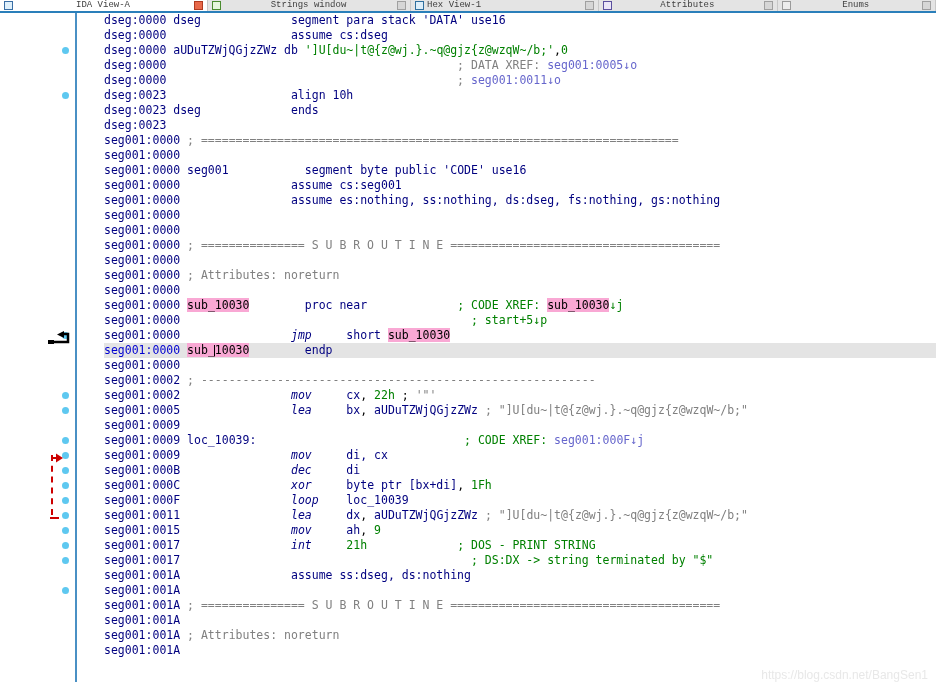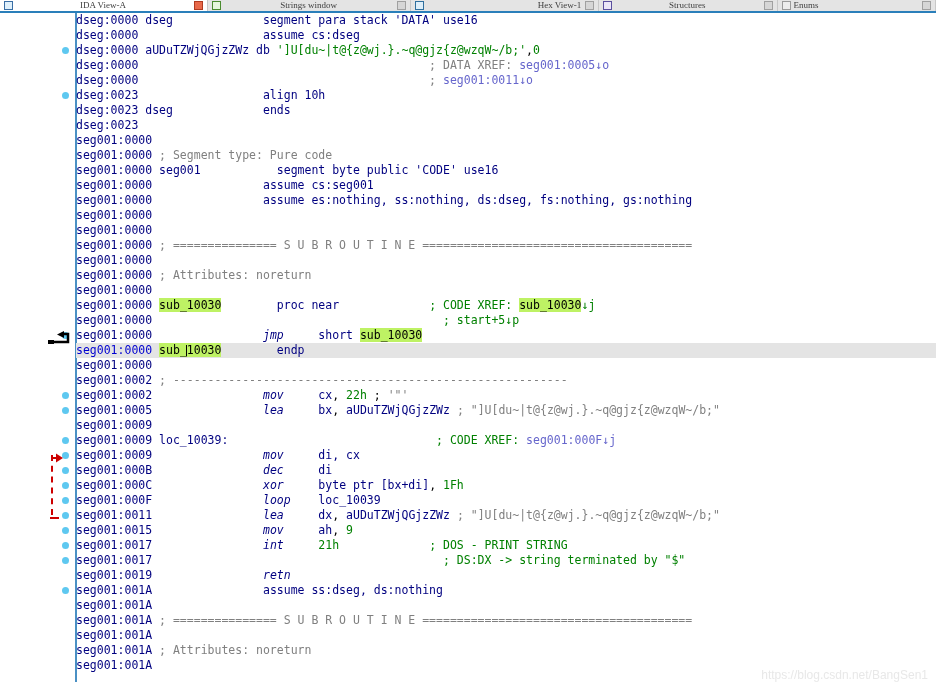--- a/index.html
+++ b/index.html
@@ -26,21 +26,21 @@
     border-bottom: 2px solid #2a7fba;
     display: flex;
     align-items: flex-end;
     overflow: hidden;
   }
   .tab {
     display: flex;
     align-items: center;
     height: 11px;
     padding: 0 4px;
-    font-family: Liberation Serif, serif;
+    font-family: Liberation Mono, monospace;
     font-size: 9px;
     color: #404040;
     white-space: nowrap;
     background: #e4e4e4;
     border-right: 1px solid #c8c8c8;
     box-sizing: border-box;
     position: relative;
   }
   .tab.active {
     background: #ffffff;
@@ -109,35 +109,36 @@
     height: 669px;
   }
   .row {
     position: relative;
     height: 15px;
     line-height: 15px;
     font-family: "DejaVu Sans Mono", monospace;
     font-size: 11.5px;
     white-space: pre;
     color: #000000;
+    margin-left: 28px;
   }
   .row.selected {
     background: #e4e4e4;
   }
   .addr      { color: #000080; }
   .row.selected .addr { color: #0000d0; }
   .ident     { color: #000080; }
   .kw        { color: #000080; }
   .mnem      { color: #000080; font-style: italic; }
   .num       { color: #008000; }
   .cmt       { color: #808080; }
   .xref      { color: #008000; text-align: right; }
   .xrefblue  { color: #6666cc; text-align: center; }
   .str       { color: #808080; }
-  .hl        { background: #bef264; }
+  .hl        { background: #f9a8d4; }
   .sep       { color: #808080; }
 
   
   .dot {
     position: absolute;
     width: 7px; height: 7px;
     border-radius: 50%;
     background: #5ec8f0;
     left: 62px;
   }
@@ -209,31 +210,31 @@
         <span class="tab-label" style="flex: 1 1 auto; text-align: center;">IDA View-A</span>
         <span class="tab-close red"></span>
       </div>
       <div class="tab" style="width: 205px;">
         <span class="tab-icon green"></span>
         <span class="tab-label" style="flex: 1 1 auto; text-align: center;">Strings window</span>
         <span class="tab-close"></span>
       </div>
       <div class="tab" style="width: 190px;">
         <span class="tab-icon cyan"></span>
-        <span class="tab-label" style="flex: 1 1 auto; text-align: right;">Hex View-1</span>
+        <span class="tab-label" style="flex: 1 1 auto; text-align: left;">Hex View-1</span>
         <span class="tab-close"></span>
       </div>
       <div class="tab" style="width: 180px;">
         <span class="tab-icon violet"></span>
-        <span class="tab-label" style="flex: 1 1 auto; text-align: center;">Structures</span>
+        <span class="tab-label" style="flex: 1 1 auto; text-align: center;">Attributes</span>
         <span class="tab-close"></span>
       </div>
       <div class="tab" style="width: 160px;">
         <span class="tab-icon gray"></span>
-        <span class="tab-label" style="flex: 1 1 auto; ">Enums</span>
+        <span class="tab-label" style="flex: 1 1 auto; text-align: center;">Enums</span>
         <span class="tab-close"></span>
       </div>
     </div>
 
   <div class="pane">
     <div class="gutter" id="gutter">
         <div class="dot" style="top: 34px;"></div>
         <div class="dot" style="top: 79px;"></div>
         <div class="dot" style="top: 319px;"></div>
         <div class="arrow-black" style="top: 316px;"><svg width="24" height="13" viewBox="0 0 24 13">
@@ -265,22 +266,22 @@
     <div class="gutter-sep"></div>
     <div class="rows" id="rows">
         <div class="row"><span class="addr">dseg:0000</span><span class="ident"> dseg</span><span class="">             </span><span class="kw">segment para stack 'DATA' use16</span></div>
         <div class="row"><span class="addr">dseg:0000</span><span class="">                  </span><span class="kw">assume cs:dseg</span></div>
         <div class="row"><span class="addr">dseg:0000</span><span class="ident"> aUDuTZWjQGjzZWz</span><span class=""> </span><span class="kw">db</span><span class=""> </span><span class="num">']U[du~|t@{z@wj.}.~q@gjz{z@wzqW~/b;'</span><span class="">,</span><span class="num">0</span></div>
         <div class="row"><span class="addr">dseg:0000</span><span class="">                                          </span><span class="cmt">; DATA XREF: </span><span class="xrefblue">seg001:0005↓o</span></div>
         <div class="row"><span class="addr">dseg:0000</span><span class="">                                          </span><span class="cmt">; </span><span class="xrefblue">seg001:0011↓o</span></div>
         <div class="row"><span class="addr">dseg:0023</span><span class="">                  </span><span class="kw">align 10h</span></div>
         <div class="row"><span class="addr">dseg:0023</span><span class="ident"> dseg</span><span class="">             </span><span class="kw">ends</span></div>
         <div class="row"><span class="addr">dseg:0023</span></div>
-        <div class="row"><span class="addr">seg001:0000</span></div>
-        <div class="row"><span class="addr">seg001:0000</span><span class="cmt"> ; Segment type: Pure code</span></div>
+        <div class="row"><span class="addr">seg001:0000</span><span class="sep"> ; =====================================================================</span></div>
+        <div class="row"><span class="addr">seg001:0000</span></div>
         <div class="row"><span class="addr">seg001:0000</span><span class="ident"> seg001</span><span class="">           </span><span class="kw">segment byte public 'CODE' use16</span></div>
         <div class="row"><span class="addr">seg001:0000</span><span class="">                </span><span class="kw">assume cs:seg001</span></div>
         <div class="row"><span class="addr">seg001:0000</span><span class="">                </span><span class="kw">assume es:nothing, ss:nothing, ds:dseg, fs:nothing, gs:nothing</span></div>
         <div class="row"><span class="addr">seg001:0000</span></div>
         <div class="row"><span class="addr">seg001:0000</span></div>
         <div class="row"><span class="addr">seg001:0000</span><span class="sep"> ; =============== S U B R O U T I N E =======================================</span></div>
         <div class="row"><span class="addr">seg001:0000</span></div>
         <div class="row"><span class="addr">seg001:0000</span><span class="cmt"> ; Attributes: noreturn</span></div>
         <div class="row"><span class="addr">seg001:0000</span></div>
         <div class="row"><span class="addr">seg001:0000</span><span class=""> </span><span class="hl">sub_10030</span><span class="">        </span><span class="kw">proc near</span><span class="">             </span><span class="xref">; CODE XREF: </span><span class="hl">sub_10030</span><span class="xref">↓j</span></div>
@@ -294,21 +295,20 @@
         <div class="row"><span class="addr">seg001:0009</span></div>
         <div class="row"><span class="addr">seg001:0009</span><span class="ident"> loc_10039:</span><span class="">                              </span><span class="xref">; CODE XREF: </span><span class="xrefblue">seg001:000F↓j</span></div>
         <div class="row"><span class="addr">seg001:0009</span><span class="">                </span><span class="mnem">mov</span><span class="">     </span><span class="kw">di, cx</span></div>
         <div class="row"><span class="addr">seg001:000B</span><span class="">                </span><span class="mnem">dec</span><span class="">     </span><span class="kw">di</span></div>
         <div class="row"><span class="addr">seg001:000C</span><span class="">                </span><span class="mnem">xor</span><span class="">     </span><span class="kw">byte ptr [bx+di]</span><span class="">, </span><span class="num">1Fh</span></div>
         <div class="row"><span class="addr">seg001:000F</span><span class="">                </span><span class="mnem">loop</span><span class="">    </span><span class="ident">loc_10039</span></div>
         <div class="row"><span class="addr">seg001:0011</span><span class="">                </span><span class="mnem">lea</span><span class="">     </span><span class="kw">dx</span><span class="">, </span><span class="ident">aUDuTZWjQGjzZWz</span><span class=""> </span><span class="str">; "]U[du~|t@{z@wj.}.~q@gjz{z@wzqW~/b;"</span></div>
         <div class="row"><span class="addr">seg001:0015</span><span class="">                </span><span class="mnem">mov</span><span class="">     </span><span class="kw">ah</span><span class="">, </span><span class="num">9</span></div>
         <div class="row"><span class="addr">seg001:0017</span><span class="">                </span><span class="mnem">int</span><span class="">     </span><span class="num">21h</span><span class="">             </span><span class="xref">; DOS - PRINT STRING</span></div>
         <div class="row"><span class="addr">seg001:0017</span><span class="">                                          </span><span class="xref">; DS:DX -&gt; string terminated by "$"</span></div>
-        <div class="row"><span class="addr">seg001:0019</span><span class="">                </span><span class="mnem">retn</span></div>
         <div class="row"><span class="addr">seg001:001A</span><span class="">                </span><span class="kw">assume ss:dseg, ds:nothing</span></div>
         <div class="row"><span class="addr">seg001:001A</span></div>
         <div class="row"><span class="addr">seg001:001A</span><span class="sep"> ; =============== S U B R O U T I N E =======================================</span></div>
         <div class="row"><span class="addr">seg001:001A</span></div>
         <div class="row"><span class="addr">seg001:001A</span><span class="cmt"> ; Attributes: noreturn</span></div>
         <div class="row"><span class="addr">seg001:001A</span></div>
       </div>
   </div>
 
   <div class="watermark">https://blog.csdn.net/BangSen1</div>

